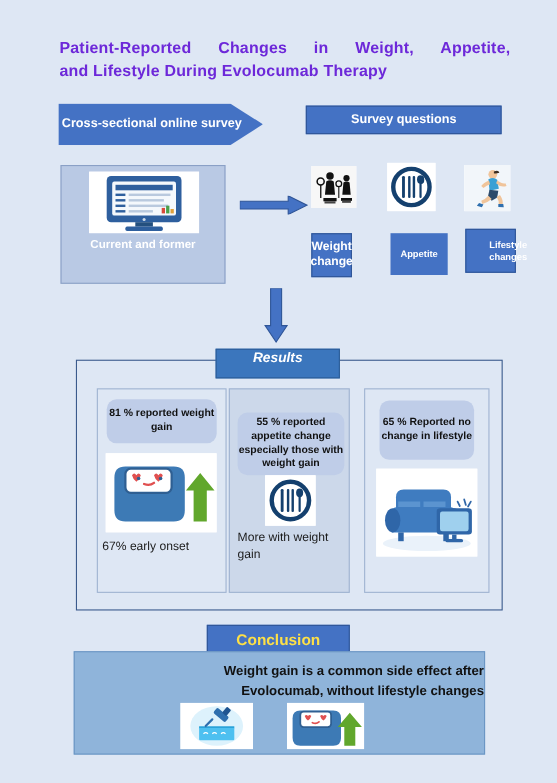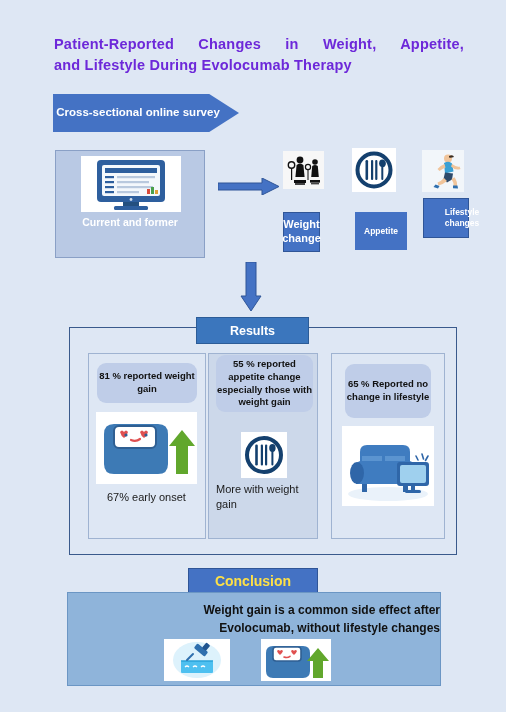--- a/index.html
+++ b/index.html
@@ -130,21 +130,21 @@
     font-weight: bold;
     display: flex;
     align-items: center;
     justify-content: center;
     text-align: center;
     line-height: 1.25;
     box-sizing: border-box;
   }
   #q-label-0 { left: 283px; top: 212px; width: 37px; height: 40px; font-size: 11px; border: 1.5px solid #2f5597; }
   #q-label-1 { left: 355px; top: 212px; width: 52px; height: 38px; font-size: 8.5px; }
-  #q-label-2 { left: 423px; top: 198px; width: 46px; height: 40px; font-size: 8.5px; border: 1px solid #2f5597; padding-left: 32px; }
+  #q-label-2 { left: 423px; top: 208px; width: 46px; height: 40px; font-size: 8.5px; border: 1px solid #2f5597; padding-left: 32px; }
 
   #q-icon-0 { left: 283px; top: 151px; width: 41px; height: 38px; }
   #q-icon-1 { left: 352px; top: 148px; width: 44px; height: 44px; }
   #q-icon-2 { left: 422px; top: 150px; width: 42px; height: 42px; }
 
   
   #results-box {
     position: absolute;
     left: 69px;
     top: 327px;
@@ -159,23 +159,24 @@
     left: 196px;
     top: 317px;
     width: 113px;
     height: 27px;
     background: #3b76bd;
     border: 1.5px solid #2c5c97;
     color: #ffffff;
     font-size: 12.5px;
     font-weight: bold;
     display: flex;
-    align-items: center;
-    justify-content: center;
-    box-sizing: border-box;
+    align-items: flex-start;
+    justify-content: center;
+    box-sizing: border-box;
+    font-style: italic;
   }
   .panel {
     position: absolute;
     top: 353px;
     border: 1px solid #9fb3d1;
     box-sizing: border-box;
   }
   #panel-0 { left: 88px; width: 118px; height: 186px; background: #dee7f4; }
   #panel-1 { left: 208px; width: 110px; height: 186px; background: #ccd8ea; }
   #panel-2 { left: 331px; width: 114px; height: 186px; background: #dee7f4; }
@@ -187,21 +188,21 @@
     color: #111111;
     font-weight: bold;
     text-align: center;
     display: flex;
     align-items: center;
     justify-content: center;
     line-height: 1.32;
     box-sizing: border-box;
   }
   #bubble-0 { left: 8px; top: 9px; width: 100px; height: 40px; font-size: 9.5px; }
-  #bubble-1 { left: 7px; top: 1px; width: 97px; height: 57px; font-size: 9.5px; }
+  #bubble-1 { left: 7px; top: 21px; width: 97px; height: 57px; font-size: 9.5px; }
   #bubble-2 { left: 13px; top: 10px; width: 86px; height: 54px; font-size: 9.5px; }
 
   .panel-tile {
     position: absolute;
     background: #ffffff;
   }
   .panel-caption {
     position: absolute;
     font-size: 11px;
     color: #1a1a1a;
@@ -261,20 +262,23 @@
 
   <div id="title">
     <span class="l1">Patient-Reported Changes in Weight, Appetite,</span>
     <span class="l2">and Lifestyle During Evolocumab Therapy</span>
   </div>
 
   <div class="arrow-banner">
     <span>Cross-sectional online survey</span>
   </div>
 
+  <div class="rect-banner">
+    <span>Survey questions</span>
+  </div>
 
   <div id="participants">
     <div class="shot">
       <svg width="100" height="56" viewBox="0 0 100 56">
         <rect x="0" y="0" width="100" height="56" fill="#ffffff"></rect>
         <rect x="16" y="4" width="68" height="42" rx="4" fill="#2e5f9e"></rect>
         <rect x="21" y="9" width="58" height="31" rx="2" fill="#f4f8fc"></rect>
         <rect x="24" y="12" width="52" height="5" fill="#2e5f9e"></rect>
         <rect x="24" y="20" width="9" height="2.2" fill="#2e5f9e"></rect>
         <rect x="36" y="20" width="38" height="2.2" fill="#b9c9de"></rect>
@@ -381,21 +385,21 @@
         <path d="M8 22 q0 -10 10 -10 h44 q10 0 10 10 v30 q0 10 -10 10 h-44 q-10 0 -10 -10 Z" fill="#3d7ab5"></path>
         <rect x="18" y="14" width="42" height="22" rx="5" fill="#ffffff" stroke="#2f5f92" stroke-width="2"></rect>
         <path d="M24 20 q2 -3 4 0 q2 -3 4 0 q-1 4 -4 6 q-3 -2 -4 -6 Z" fill="#e05050"></path>
         <path d="M44 20 q2 -3 4 0 q2 -3 4 0 q-1 4 -4 6 q-3 -2 -4 -6 Z" fill="#e05050"></path>
         <path d="M35 28 q5 2 9 -1" stroke="#e05050" stroke-width="2.2" fill="none" stroke-linecap="round"></path>
         <circle cx="30" cy="23" r="1.6" fill="#2f5f92"></circle>
         <circle cx="50" cy="23" r="1.6" fill="#2f5f92"></circle>
         <polygon points="86,18 99,34 92,34 92,62 80,62 80,34 73,34" fill="#61a72c"></polygon>
       </svg>
     </div>
-    <div class="panel-caption" style="left:18px; top:136px; width:106px;">67% early onset</div>
+    <div class="panel-caption" style="left:4px; top:136px; width:106px;">67% early onset</div>
   </div>
 
   <div class="panel" id="panel-1">
     <div class="bubble" id="bubble-1">55 % reported appetite change especially those with weight gain</div>
     <div class="panel-tile" style="left:32px; top:78px; width:46px; height:46px;">
       <svg width="46" height="46" viewBox="0 0 46 46">
         <rect width="46" height="46" fill="#ffffff"></rect>
         <circle cx="23" cy="23" r="17" fill="none" stroke="#14406e" stroke-width="4"></circle>
         <rect x="14.2" y="12.5" width="2.6" height="21" rx="1.2" fill="#14406e"></rect>
         <rect x="19.8" y="12.5" width="2.2" height="21" rx="1" fill="#14406e"></rect>

